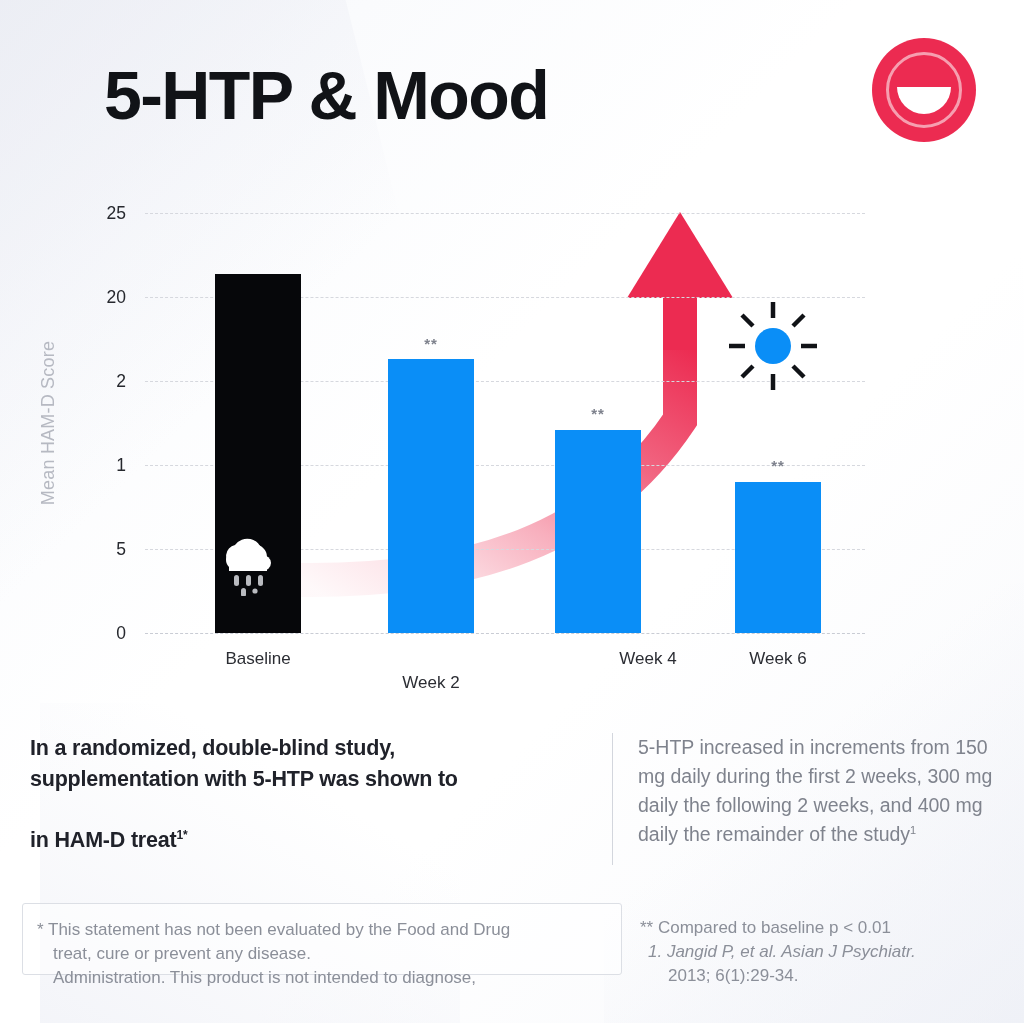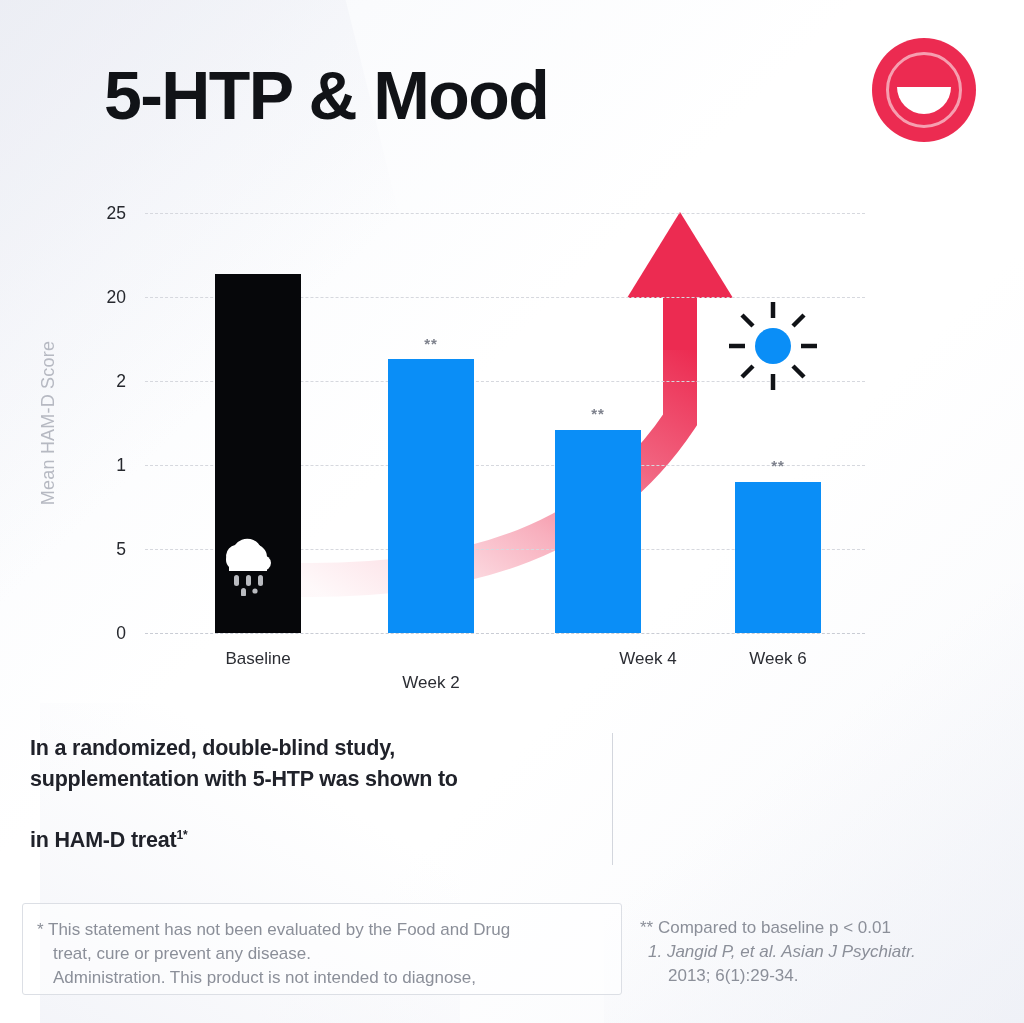--- a/index.html
+++ b/index.html
@@ -125,21 +125,21 @@
   }
   #claim sup { font-size: 12px; font-weight: 700; vertical-align: super; }
   #dosing {
     position: absolute; left: 638px; top: 733px; width: 372px;
     font-size: 19.5px; color: #7f838d; line-height: 1.48;
   }
   #dosing sup { font-size: 11px; vertical-align: super; }
 
   #disclaimer {
     position: absolute; left: 22px; top: 903px;
-    width: 600px; height: 92px;
+    width: 600px; height: 72px;
     border: 1px solid #dcdfe5; border-radius: 3px;
     background: rgba(255,255,255,.55);
     padding: 14px 16px 0 14px;
     font-size: 17px; color: #8b8f99; line-height: 1.42;
   }
   #disclaimer .line { padding-left: 16px; text-indent: -16px; }
   #refs {
     position: absolute; left: 640px; top: 916px; width: 380px;
     font-size: 17px; color: #8b8f99; line-height: 1.42;
   }
@@ -244,20 +244,21 @@
 
   <div id="claim">
     <span>In a randomized, double-blind study,</span><br>
     <span>supplementation with 5-HTP was shown to</span><br>
     <br>
     <span>in HAM-D treat</span><sup>1*</sup>
   </div>
 
   <div id="divider-v"></div>
 
+  <div id="dosing"><span>5-HTP increased in increments from 150 mg daily during the first 2 weeks, 300 mg daily the following 2 weeks, and 400 mg daily the remainder of the study</span><sup>1</sup></div>
 
   <div id="disclaimer">
     <div class="line">* This statement has not been evaluated by the Food and Drug</div>
     <div style="padding-left:16px">treat, cure or prevent any disease.</div>
     <div style="padding-left:16px">Administration. This product is not intended to diagnose,</div>
   </div>
 
   <div id="refs">
     <div>** Compared to baseline p &lt; 0.01</div>
     <div class="r2">1. Jangid P, et al. Asian J Psychiatr.</div>

